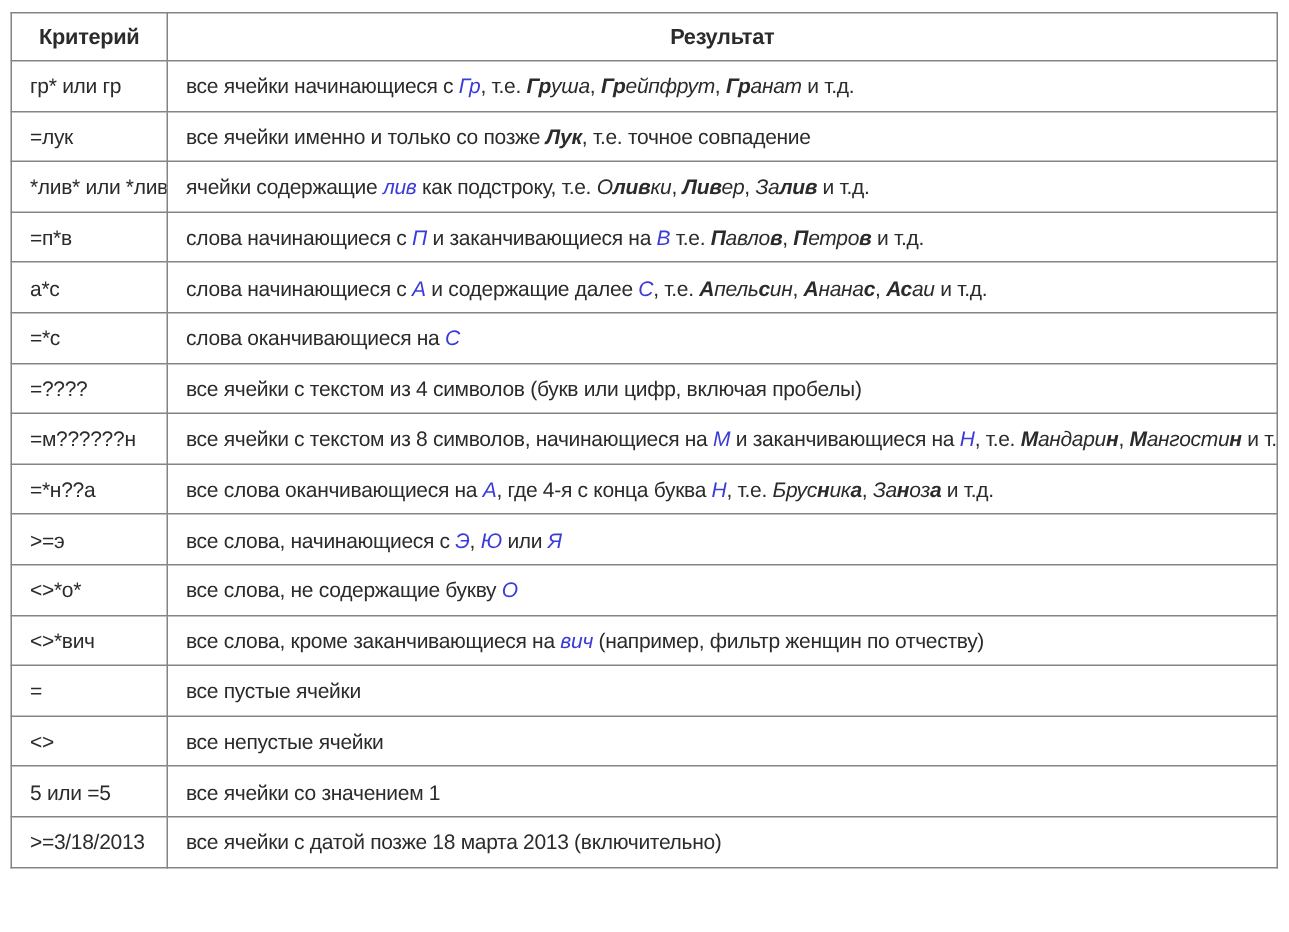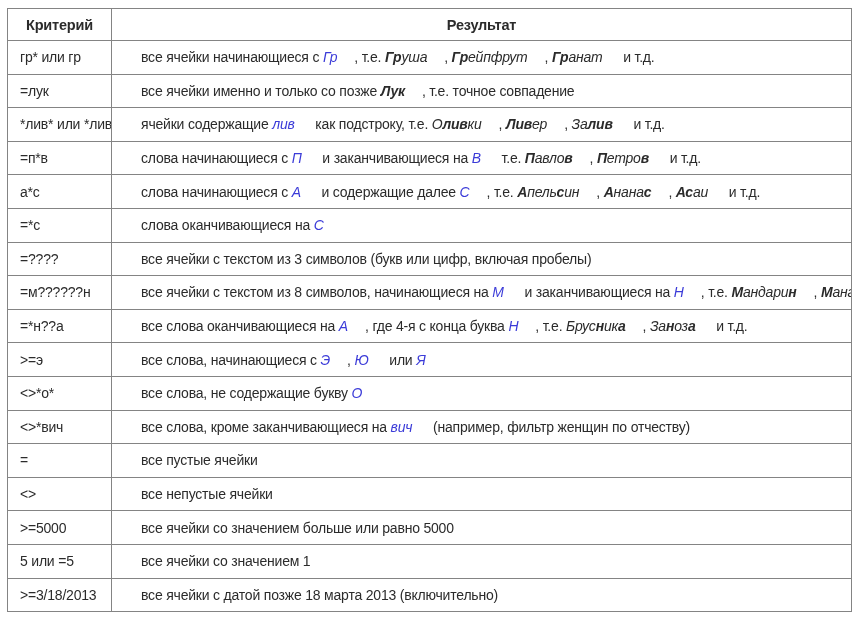--- a/index.html
+++ b/index.html
@@ -39,21 +39,21 @@
     height: 31px;
     font-weight: bold;
     font-size: 14.5px;
     text-align: center;
     padding: 0;
   }
   table.criteria td {
     height: 32.6px;
   }
   col.c-criterion { width: 104px; }
-  .seg-n  { font-style: normal; margin-left: 17px; }
+  .seg-n  { font-style: normal; }
   .seg-i  { font-style: italic; }
   .seg-bi { font-style: italic; font-weight: bold; }
   .seg-blue { font-style: italic; color: var(--blue-color, #3b3bd8); }
 </style>
 </head>
 <body style="background: rgb(255, 255, 255);">
 
 <div class="page">
   <table class="criteria">
     <colgroup>
@@ -86,21 +86,21 @@
         <tr>
           <td>а*с</td>
           <td><span class="seg-n">слова начинающиеся с </span><span class="seg-blue">А</span><span class="seg-n"> и содержащие далее </span><span class="seg-blue">С</span><span class="seg-n">, т.е. </span><span class="seg-bi">А</span><span class="seg-i">пель</span><span class="seg-bi">с</span><span class="seg-i">ин</span><span class="seg-n">, </span><span class="seg-bi">А</span><span class="seg-i">нана</span><span class="seg-bi">с</span><span class="seg-n">, </span><span class="seg-bi">Ас</span><span class="seg-i">аи</span><span class="seg-n"> и т.д.</span></td>
         </tr>
         <tr>
           <td>=*с</td>
           <td><span class="seg-n">слова оканчивающиеся на </span><span class="seg-blue">С</span></td>
         </tr>
         <tr>
           <td>=????</td>
-          <td><span class="seg-n">все ячейки с текстом из 3 символов (букв или цифр, включая пробелы)</span></td>
+          <td><span class="seg-n">все ячейки с текстом из 4 символов (букв или цифр, включая пробелы)</span></td>
         </tr>
         <tr>
           <td>=м??????н</td>
           <td><span class="seg-n">все ячейки с текстом из 8 символов, начинающиеся на </span><span class="seg-blue">М</span><span class="seg-n"> и заканчивающиеся на </span><span class="seg-blue">Н</span><span class="seg-n">, т.е. </span><span class="seg-bi">М</span><span class="seg-i">андари</span><span class="seg-bi">н</span><span class="seg-n">, </span><span class="seg-bi">М</span><span class="seg-i">ангости</span><span class="seg-bi">н</span><span class="seg-n"> и т.д.</span></td>
         </tr>
         <tr>
           <td>=*н??а</td>
           <td><span class="seg-n">все слова оканчивающиеся на </span><span class="seg-blue">А</span><span class="seg-n">, где 4-я с конца буква </span><span class="seg-blue">Н</span><span class="seg-n">, т.е. </span><span class="seg-i">Брус</span><span class="seg-bi">н</span><span class="seg-i">ик</span><span class="seg-bi">а</span><span class="seg-n">, </span><span class="seg-i">За</span><span class="seg-bi">н</span><span class="seg-i">оз</span><span class="seg-bi">а</span><span class="seg-n"> и т.д.</span></td>
         </tr>
         <tr>
@@ -117,24 +117,20 @@
         </tr>
         <tr>
           <td>=</td>
           <td><span class="seg-n">все пустые ячейки</span></td>
         </tr>
         <tr>
           <td>&lt;&gt;</td>
           <td><span class="seg-n">все непустые ячейки</span></td>
         </tr>
         <tr>
-          <td>&gt;=5000</td>
-          <td><span class="seg-n">все ячейки со значением больше или равно 5000</span></td>
-        </tr>
-        <tr>
           <td>5 или =5</td>
           <td><span class="seg-n">все ячейки со значением 1</span></td>
         </tr>
         <tr>
           <td>&gt;=3/18/2013</td>
           <td><span class="seg-n">все ячейки с датой позже 18 марта 2013 (включительно)</span></td>
         </tr>
       </tbody>
   </table>
 </div>

